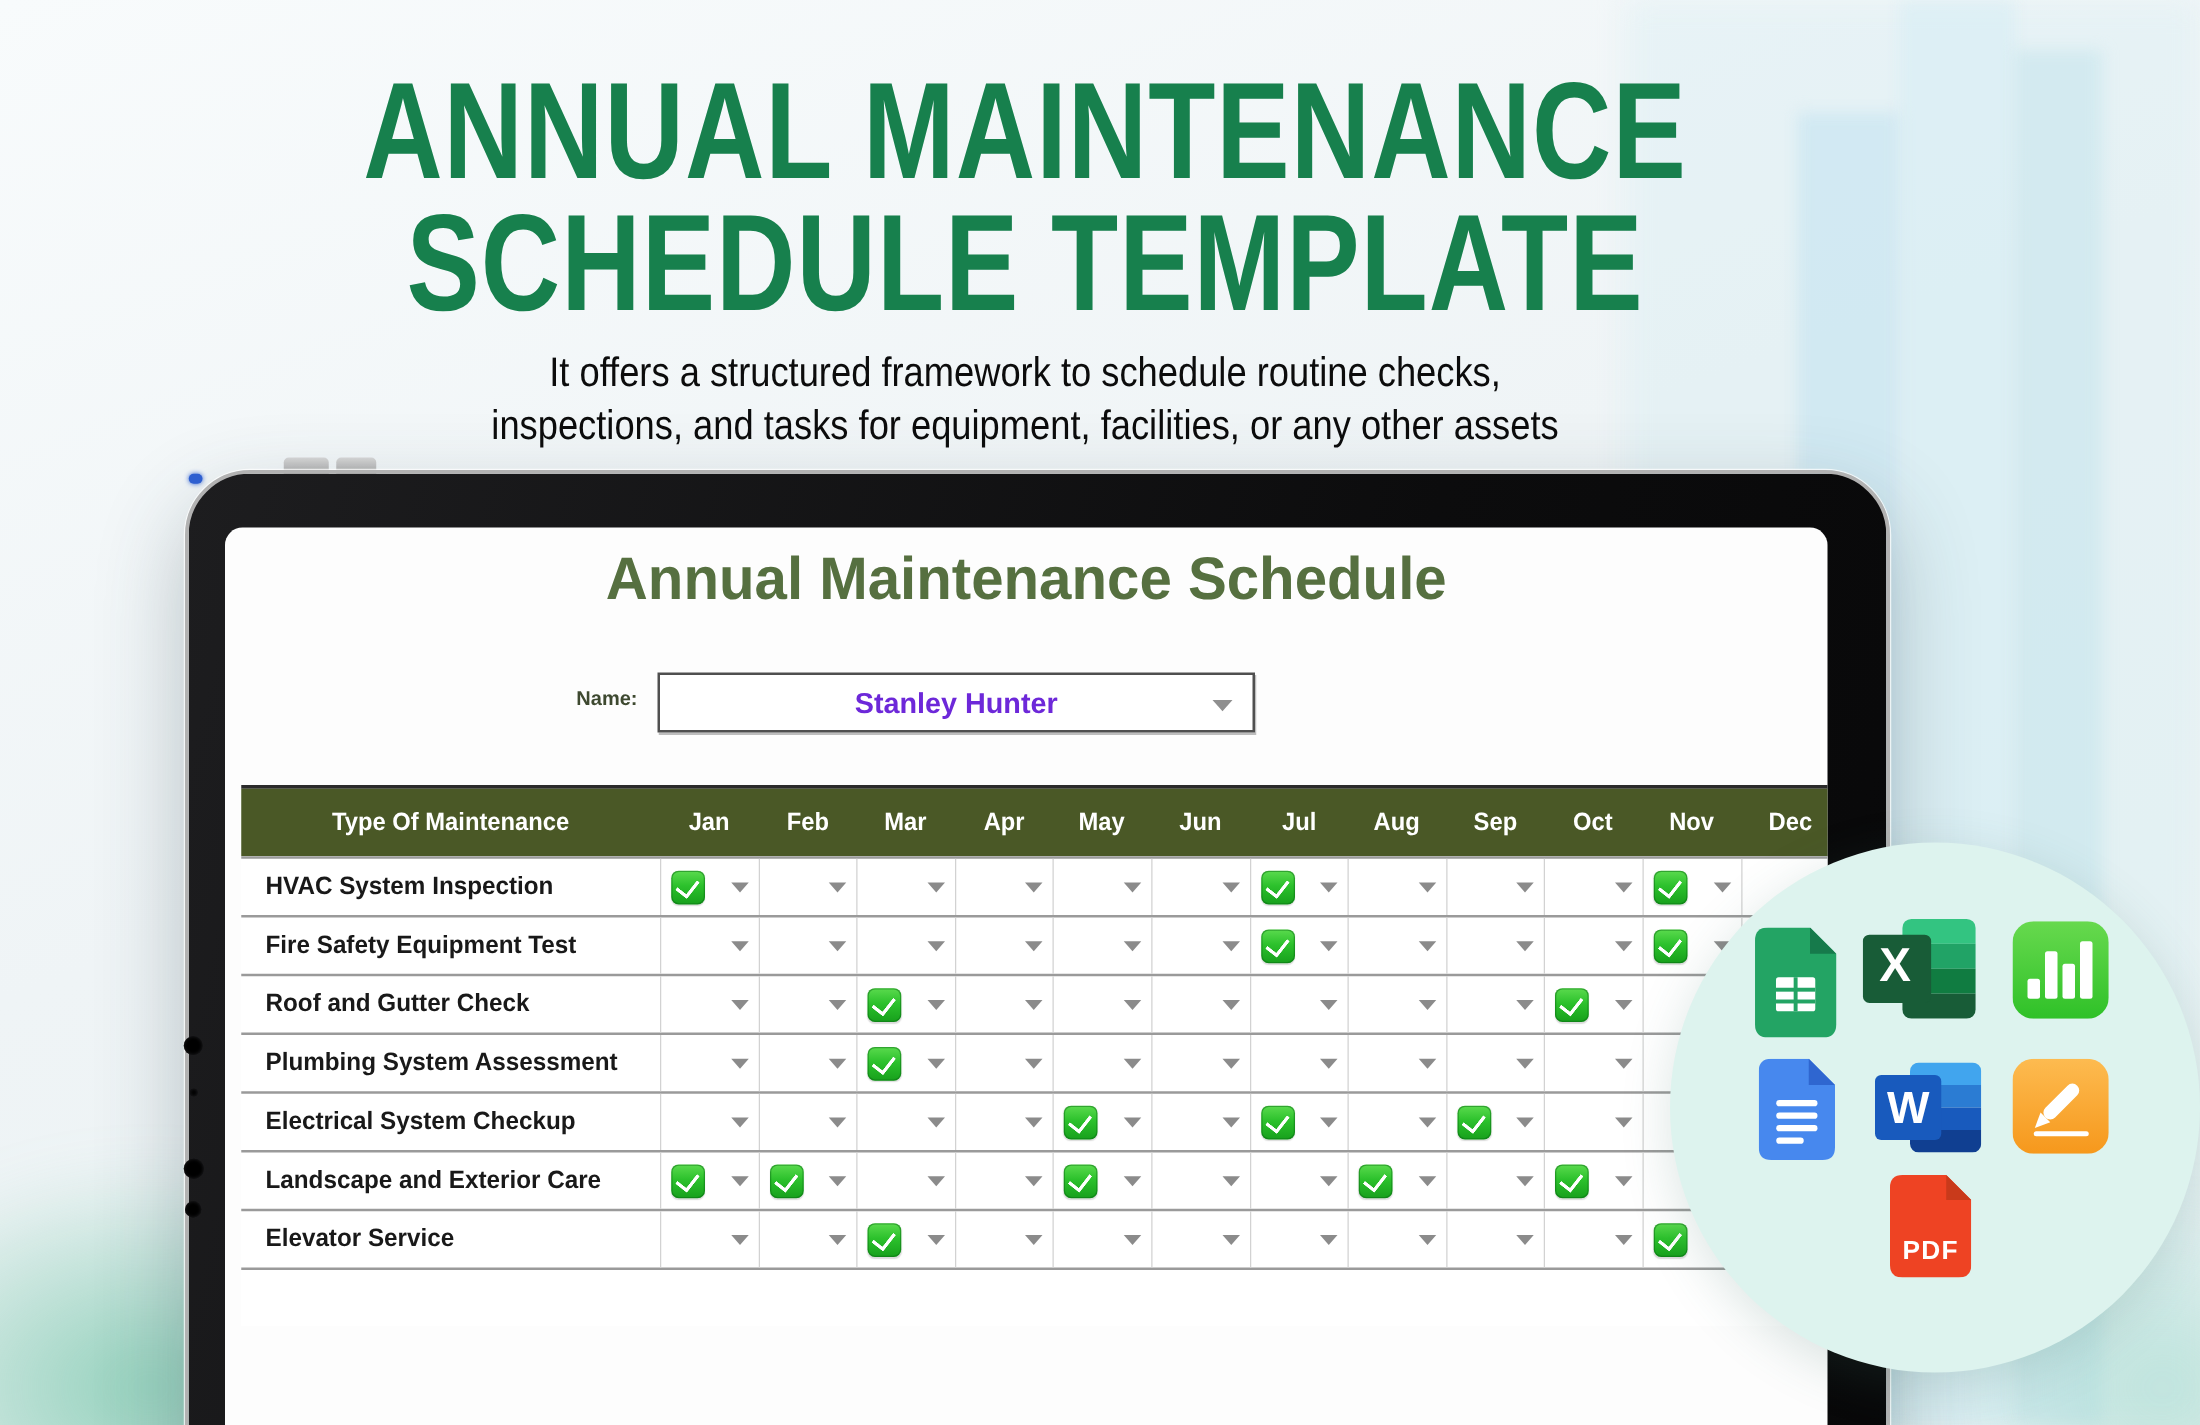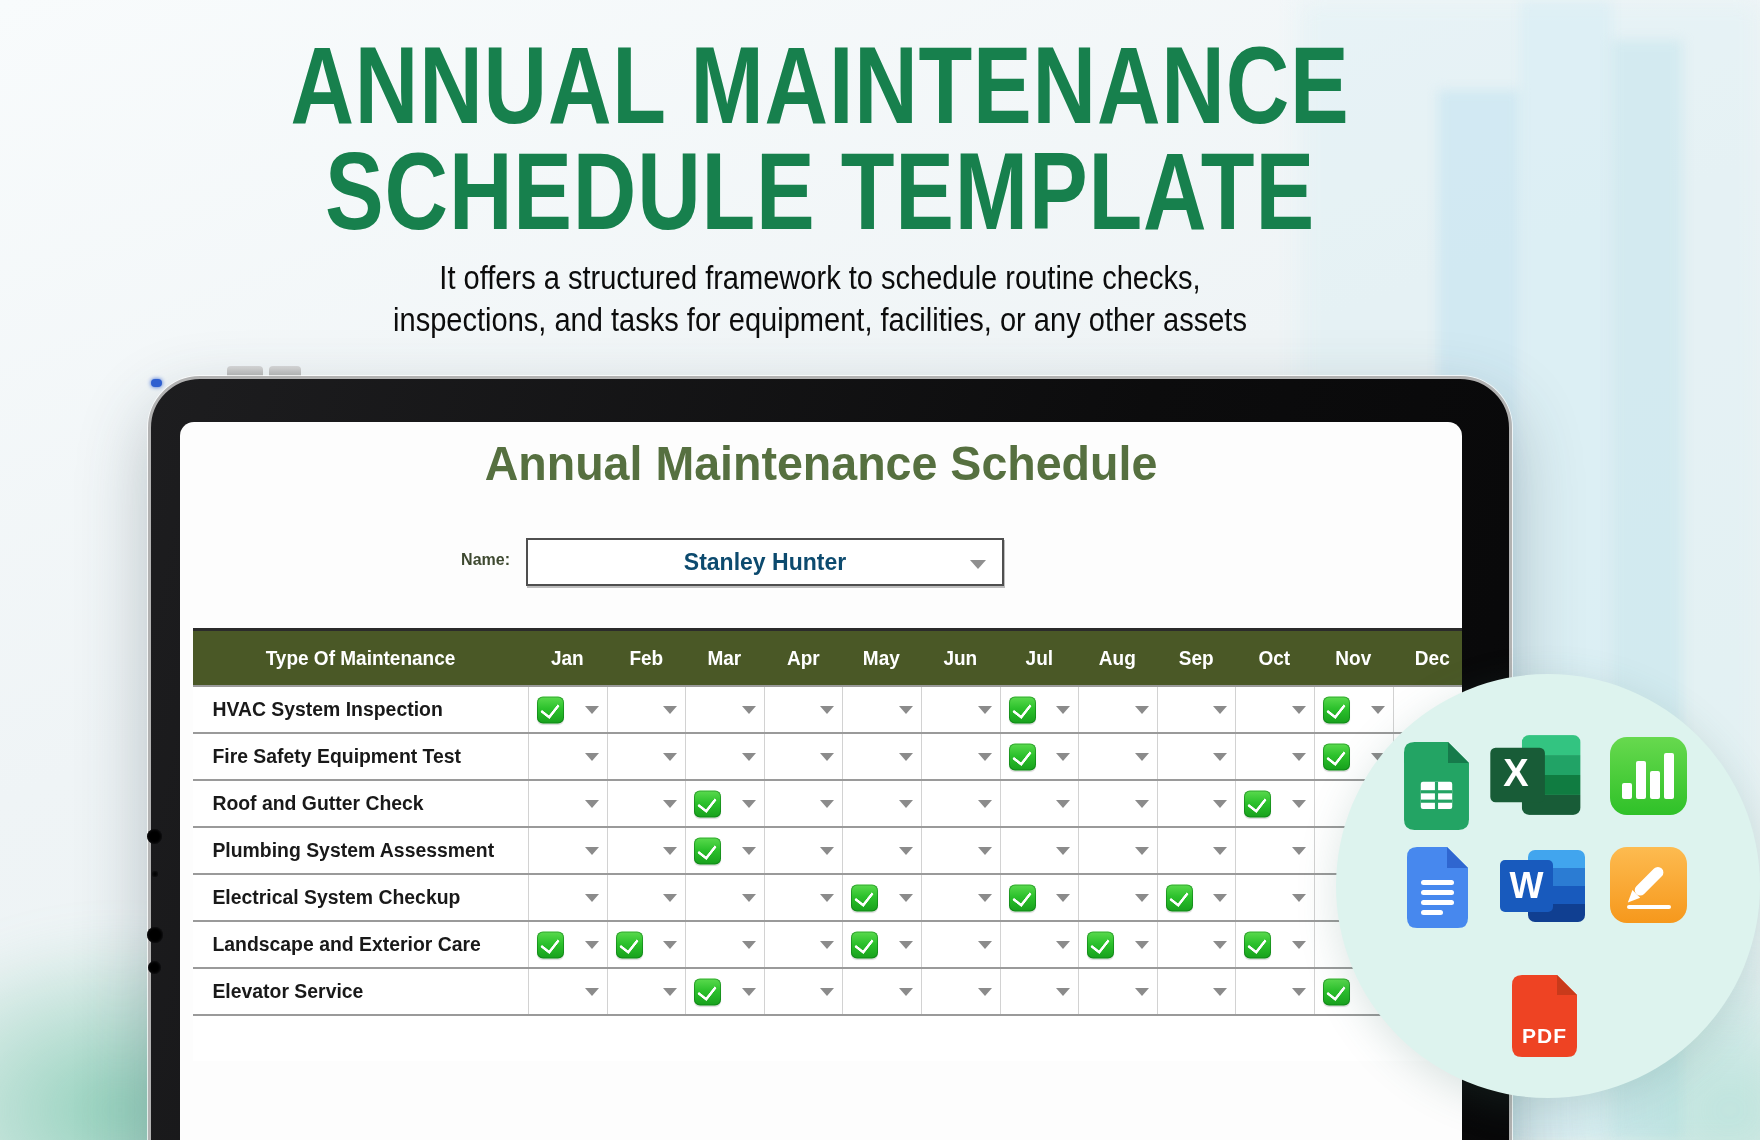--- a/index.html
+++ b/index.html
@@ -17,21 +17,21 @@
   .acc-bar3{left:1612px;top:40px;width:70px;height:1100px;background:rgba(185,224,234,.42);}
   .acc-teal-bl{left:-140px;top:930px;width:520px;height:360px;filter:blur(22px);
     background:radial-gradient(closest-side,rgba(94,188,154,.65),rgba(94,188,154,0));}
   .acc-teal-b{left:200px;top:1060px;width:1300px;height:220px;filter:blur(30px);
     background:linear-gradient(90deg,rgba(120,200,170,.35),rgba(160,220,200,.18));}
   .acc-mint-br{left:1560px;top:960px;width:340px;height:300px;filter:blur(24px);
     background:radial-gradient(closest-side,rgba(140,210,190,.45),rgba(140,210,190,0));}
 
   
   .hero{position:absolute;left:0;top:0;width:1640px;z-index:1;text-align:center;}
-  .hero-title{margin:0;padding-top:32px;color:#17804d;font-weight:bold;font-size:110px;line-height:.96;}
+  .hero-title{margin:0;padding-top:52px;color:#17804d;font-weight:bold;font-size:110px;line-height:.96;}
   .hero-line{display:block;transform:scaleX(.80);transform-origin:50% 50%;white-space:nowrap;letter-spacing:1px;}
   .hero-sub{margin:14px 0 16px 0;color:#0c0c0c;font-size:33px;line-height:1.28;font-weight:normal;}
   .hero-sub span{display:block;transform:scaleX(.88);transform-origin:50% 50%;white-space:nowrap;}
 
   
   .top-btn{position:absolute;z-index:1;background:linear-gradient(180deg,#d9d9d9,#a8a8a8);border-radius:4px 4px 0 0;}
   .top-btn.b1{left:227px;top:366px;width:36px;height:14px;}
   .top-btn.b2{left:269px;top:366px;width:32px;height:14px;}
   .tablet{
     position:absolute;z-index:2;left:148px;top:376px;width:1364px;height:1200px;
@@ -56,21 +56,21 @@
   }
   .name-label{
     position:absolute;left:150px;top:129px;width:180px;text-align:right;
     color:#3e4930;font-size:16px;font-weight:bold;
   }
   .name-box{
     position:absolute;left:346px;top:116px;width:478px;height:48px;background:#fff;
     border:2px solid #4f4f4f;box-shadow:1px 2px 0 rgba(70,70,70,.35);
     display:flex;align-items:center;justify-content:center;cursor:pointer;
   }
-  .name-value{color:#0c4a6e;font-size:23px;font-weight:bold;}
+  .name-value{color:#6d28d9;font-size:23px;font-weight:bold;}
   .name-arr{position:absolute;right:16px;top:20px;width:0;height:0;
     border-left:8px solid transparent;border-right:8px solid transparent;border-top:9px solid #8f8f8f;}
 
   
   .mtable{position:absolute;left:13px;top:206px;width:1279px;border-top:3px solid #2b2b2b;}
   .trow{display:grid;grid-template-columns:335px repeat(12,78.6px);}
   .thead{background:#4a5826;height:54px;}
   .thead .hcell{color:#fff;font-size:20px;font-weight:bold;display:flex;align-items:center;justify-content:center;transform:scaleX(.95);}
   .thead .hlabel{justify-content:center;}
   .tbody-row{height:47px;background:#fff;border-top:2px solid #9a9a9a;}
@@ -538,21 +538,21 @@
           </defs>
         <rect x="0" y="0" width="77" height="76" rx="17" fill="url(#pgg)"></rect>
         <rect x="17" y="58" width="44" height="4" rx="2" fill="#fff"></rect>
         <g transform="rotate(-45 38 36)">
           <rect x="22" y="30" width="36" height="11" rx="5.5" fill="#fff"></rect>
           <path d="M22,30 L10,35.5 L22,41 Z" fill="#fff"></path>
         </g>
       </svg>
     </div>
 
-    <div class="fmt" style="left:176px;top:266px;margin-top:35px;">
+    <div class="fmt" style="left:176px;top:266px;">
       <svg width="65" height="82" viewBox="0 0 65 82">
         <path d="M10,0 H45 L65,20 V72 Q65,82 55,82 H10 Q0,82 0,72 V10 Q0,0 10,0 Z" fill="#ee4323"></path>
         <path d="M45,0 L65,20 H45 Z" fill="#c93a1b"></path>
       </svg>
       <span class="pdf-label">PDF</span>
     </div>
   </div>
 </div>
 
 </body></html>

